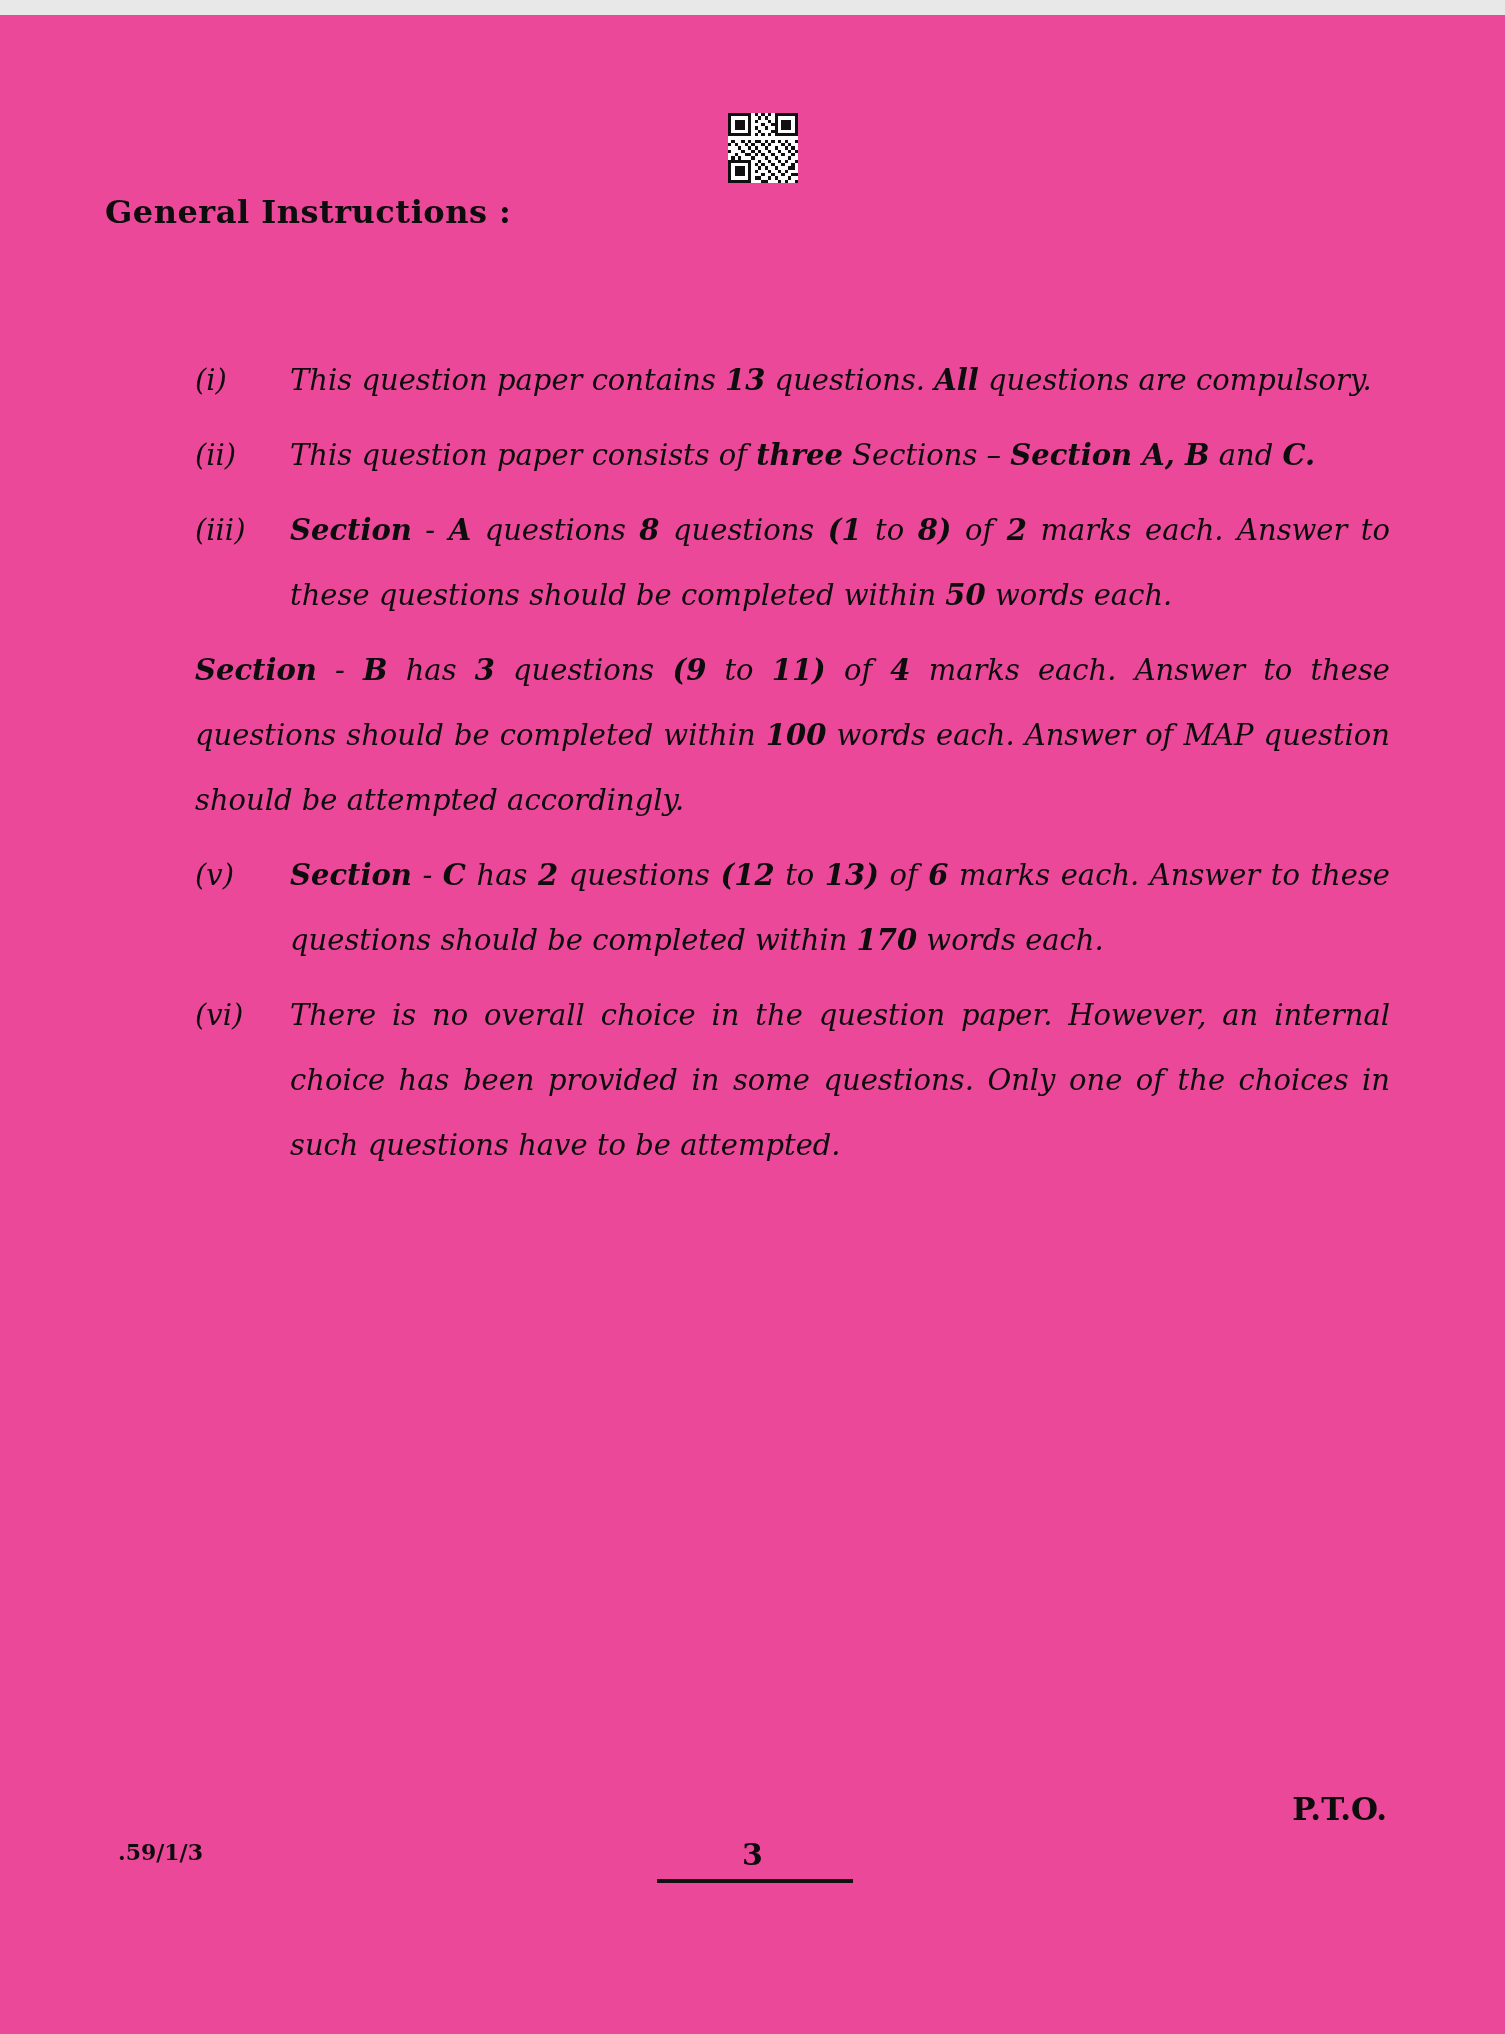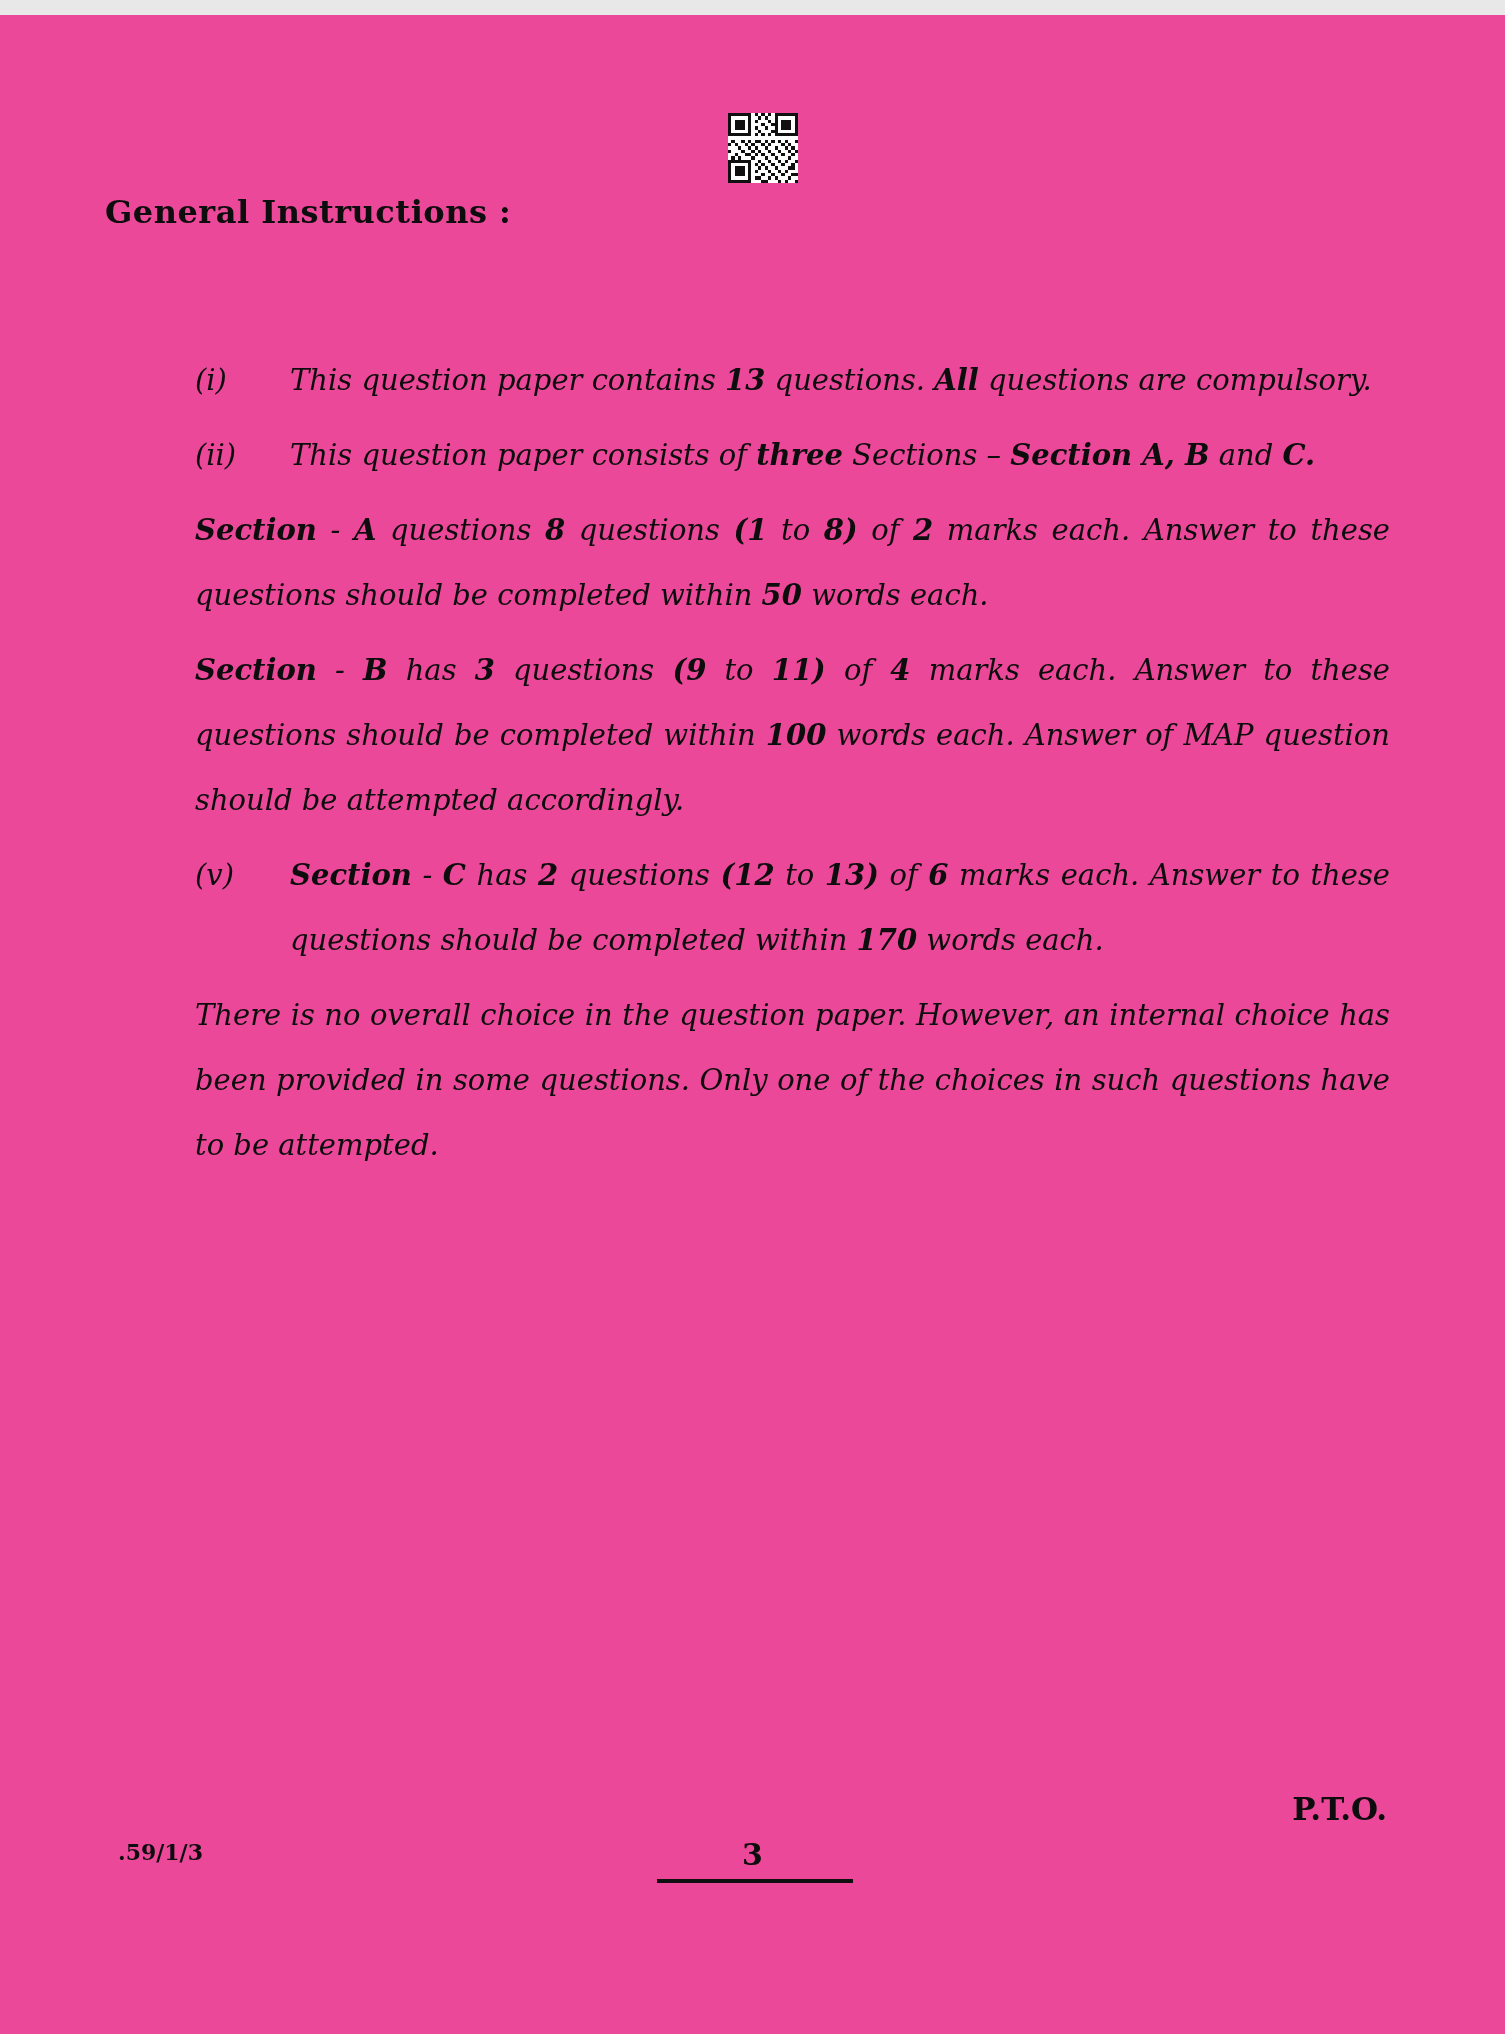--- a/index.html
+++ b/index.html
@@ -222,30 +222,32 @@
   <ol class="instructions">
     <li class="item">
       <span class="num">(i)</span>
       <span class="txt"><span>This question paper contains </span><b>13</b><span> questions. </span><b>All</b><span> questions are compulsory.</span></span>
     </li>
     <li class="item">
       <span class="num">(ii)</span>
       <span class="txt"><span>This question paper consists of </span><b>three</b><span> Sections – </span><b>Section A, B</b><span> and </span><b>C.</b></span>
     </li>
     <li class="item">
+      <span class="num">(iii)</span>
       <span class="txt"><b>Section</b><span> - </span><b>A</b><span> questions </span><b>8</b><span> questions </span><b>(1</b><span> to </span><b>8)</b><span> of </span><b>2</b><span> marks each. Answer to these questions should be completed within </span><b>50</b><span> words each.</span></span>
     </li>
     <li class="item">
       <span class="txt"><b>Section</b><span> - </span><b>B</b><span> has </span><b>3</b><span> questions </span><b>(9</b><span> to </span><b>11)</b><span> of </span><b>4</b><span> marks each. Answer to these questions should be completed within </span><b>100</b><span> words each. Answer of MAP question should be attempted accordingly.</span></span>
     </li>
     <li class="item">
       <span class="num">(v)</span>
       <span class="txt"><b>Section</b><span> - </span><b>C</b><span> has </span><b>2</b><span> questions </span><b>(12</b><span> to </span><b>13)</b><span> of </span><b>6</b><span> marks each. Answer to these questions should be completed within </span><b>170</b><span> words each.</span></span>
     </li>
     <li class="item">
+      <span class="num">(vi)</span>
       <span class="txt"><span>There is no overall choice in the question paper. However, an internal choice has been provided in some questions. Only one of the choices in such questions have to be attempted.</span></span>
     </li>
   </ol>
 
   <span class="footer-code">.59/1/3</span>
   <div class="footer-page">3</div>
   <div class="footer-line"></div>
   <span class="footer-pto">P.T.O.</span>
 
 </div>

